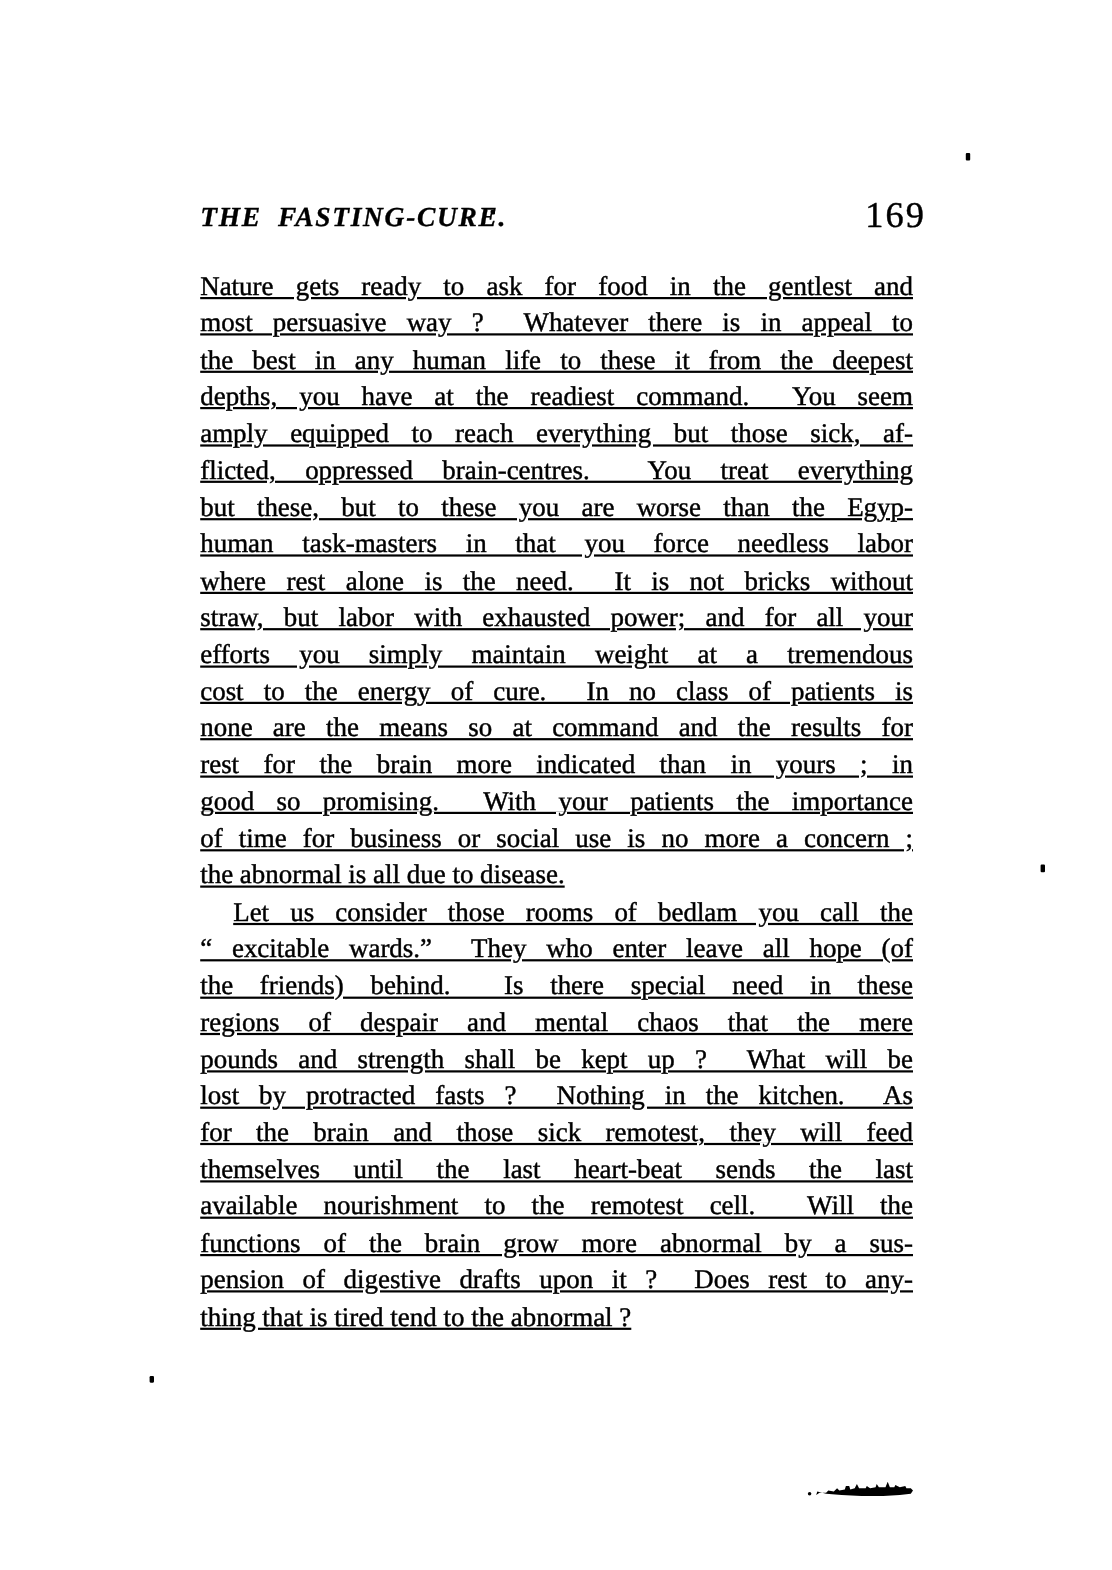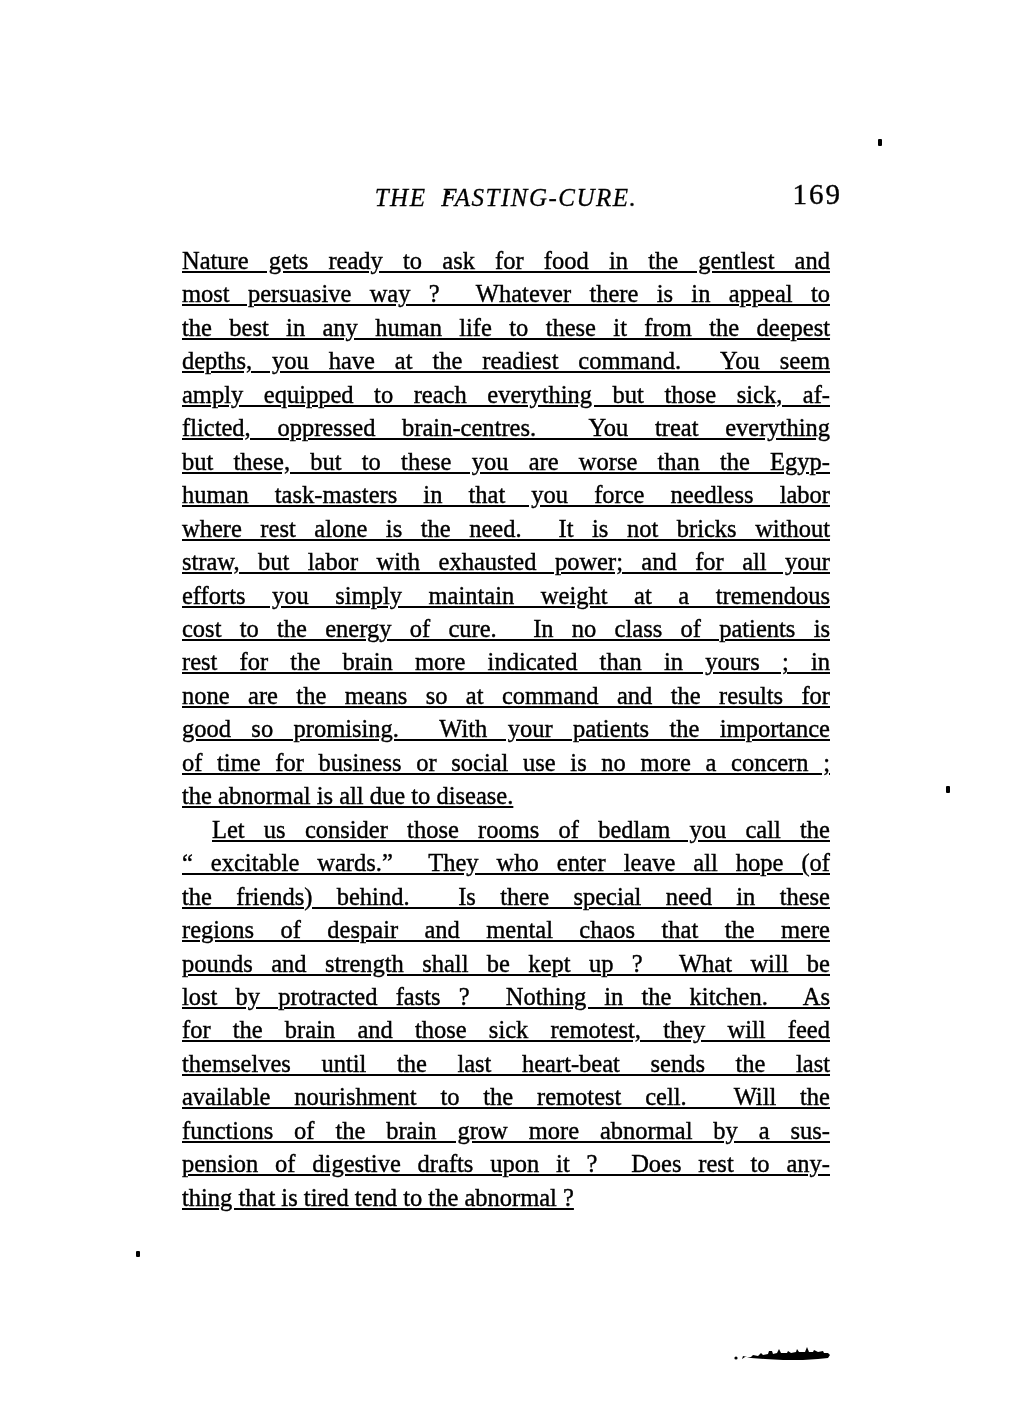--- a/index.html
+++ b/index.html
@@ -16,32 +16,32 @@
     overflow: hidden;
   }
   .header {
     position: absolute;
     left: 182px; top: 181px;
     width: 648px; height: 38px;
   }
   .running-head {
     position: absolute;
     left: 0; right: 0; top: 3px;
-    text-align: center;
+    text-align: left;
     font-style: italic;
-    font-weight: normal;
+    font-weight: bold;
     font-size: 25px;
     letter-spacing: 1.5px;
     word-spacing: 7px;
     -webkit-text-stroke: 0.3px var(--ink, #000);
   }
   .page-number {
     position: absolute;
     right: -12px; top: -3px;
-    font-size: 29px;
+    font-size: 33px;
     letter-spacing: 2px;
     -webkit-text-stroke: 0.4px var(--ink, #000);
   }
   .body-text {
     position: absolute;
     left: 182px; top: 244px;
     width: 648px;
     font-size: 24.5px;
     line-height: 33.45px;
     -webkit-text-stroke: 0.4px var(--ink, #000);
@@ -84,22 +84,22 @@
       <div class="line">the best in any human life to these it from the deepest</div>
       <div class="line">depths, you have at the readiest command.&nbsp; You seem</div>
       <div class="line">amply equipped to reach everything but those sick, af-</div>
       <div class="line">flicted, oppressed brain-centres.&nbsp; You treat everything</div>
       <div class="line">but these, but to these you are worse than the Egyp-</div>
       <div class="line">human task-masters in that you force needless labor</div>
       <div class="line">where rest alone is the need.&nbsp; It is not bricks without</div>
       <div class="line">straw, but labor with exhausted power; and for all your</div>
       <div class="line">efforts you simply maintain weight at a tremendous</div>
       <div class="line">cost to the energy of cure.&nbsp; In no class of patients is</div>
+      <div class="line">none are the means so at command and the results for</div>
       <div class="line">rest for the brain more indicated than in yours ; in</div>
-      <div class="line">none are the means so at command and the results for</div>
       <div class="line">good so promising.&nbsp; With your patients the importance</div>
       <div class="line">of time for business or social use is no more a concern ;</div>
       <div class="line para-end">the abnormal is all due to disease.</div>
       <div class="line indent">Let us consider those rooms of bedlam you call the</div>
       <div class="line">“ excitable wards.”&nbsp; They who enter leave all hope (of</div>
       <div class="line">the friends) behind.&nbsp; Is there special need in these</div>
       <div class="line">regions of despair and mental chaos that the mere</div>
       <div class="line">pounds and strength shall be kept up ?&nbsp; What will be</div>
       <div class="line">lost by protracted fasts ?&nbsp; Nothing in the kitchen.&nbsp; As</div>
       <div class="line">for the brain and those sick remotest, they will feed</div>

